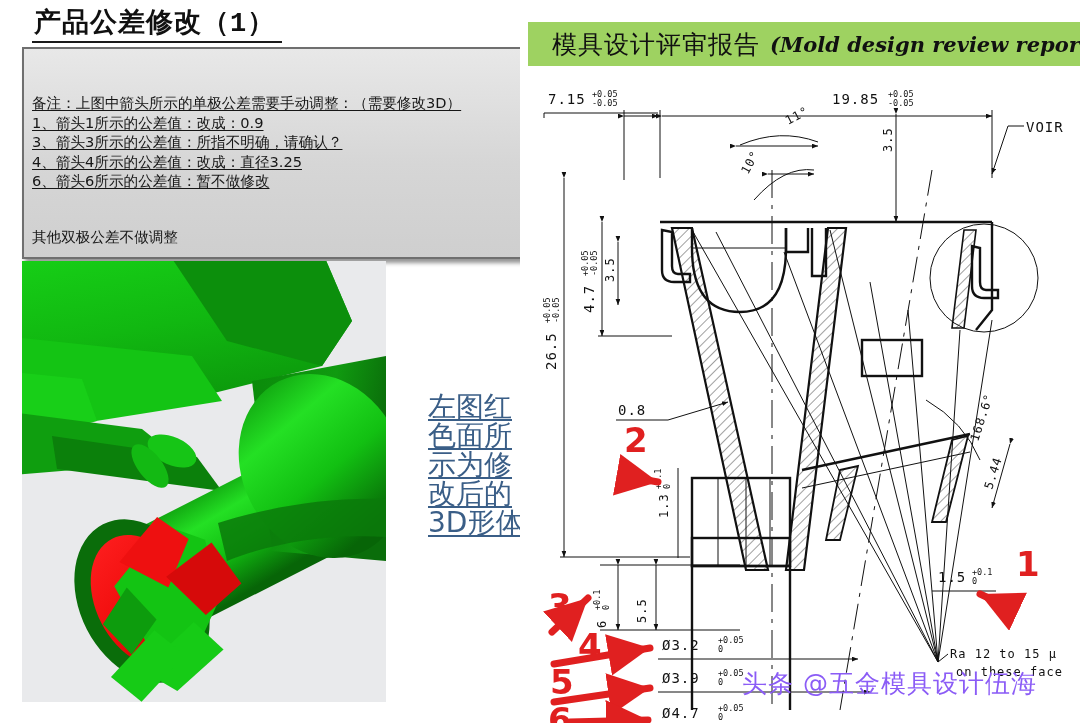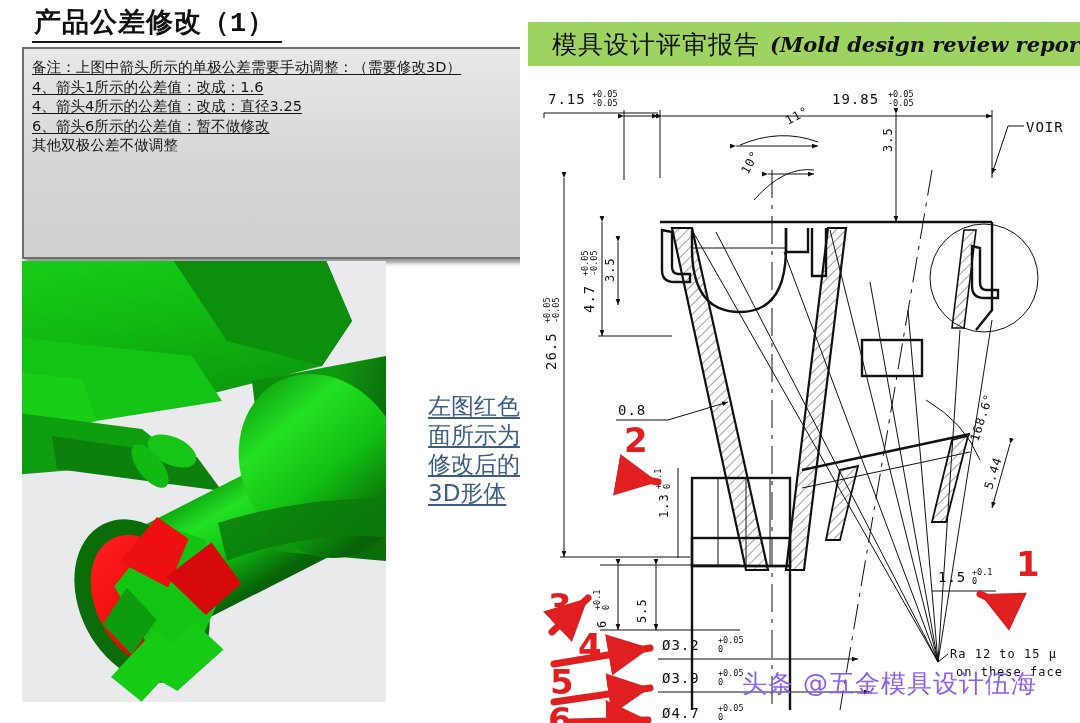--- a/index.html
+++ b/index.html
@@ -53,40 +53,40 @@
   }
   .note-line {
     font-family: "DejaVu Sans", "Liberation Sans", sans-serif;
     font-size: 14.6px;
     color: #161616;
     line-height: 19.6px;
     text-decoration: underline;
     text-underline-offset: 2px;
     white-space: nowrap;
   }
-  .note-line.wrap { white-space: normal; width: 500px; }
-  .note-line.nounder { text-decoration: none; }
+  .note-line.wrap { white-space: normal; width: 500px; margin-top: 36px; }
+  .note-line.nounder { text-decoration: none; margin-top: 36px; }
 
   
   #render-3d {
     position: absolute;
     left: 22px; top: 261px;
     width: 364px; height: 441px;
     background: #e9eaec;
     overflow: hidden;
   }
   #render-3d svg { display:block; }
 
   
   #blue-note {
     position: absolute;
     left: 428px; top: 392px;
     width: 98px;
     font-family: "DejaVu Sans", "Liberation Sans", sans-serif;
-    font-size: 23px;
+    font-size: 28px;
     line-height: 29px;
     color: #3a5e87;
     text-decoration: underline;
     text-underline-offset: 3px;
     letter-spacing: 0px;
   }
 
   
   #right-panel {
     position: absolute;
@@ -173,21 +173,22 @@
 </head>
 <body>
 
 <div id="left-panel">
 
   <div id="slide-title">产品公差修改（1）</div>
   <div id="slide-title-underline"></div>
 
   <div id="note-box">
     <div class="note-line wrap">备注：上图中箭头所示的单极公差需要手动调整：（需要修改3D）</div>
-    <div class="note-line">4、箭头1所示的公差值：改成：1.6</div>
+    <div class="note-line">1、箭头1所示的公差值：改成：0.9</div>
+    <div class="note-line">3、箭头3所示的公差值：所指不明确，请确认？</div>
     <div class="note-line">4、箭头4所示的公差值：改成：直径3.25</div>
     <div class="note-line">6、箭头6所示的公差值：暂不做修改</div>
     <div class="note-line nounder">其他双极公差不做调整</div>
   </div>
 
   <div id="render-3d">
     <svg width="364" height="441" viewBox="0 0 364 441">
       <defs>
         <linearGradient id="gGreenA" x1="0" y1="0" x2="0.4" y2="1">
           <stop offset="0%" stop-color="#17d117"></stop>

